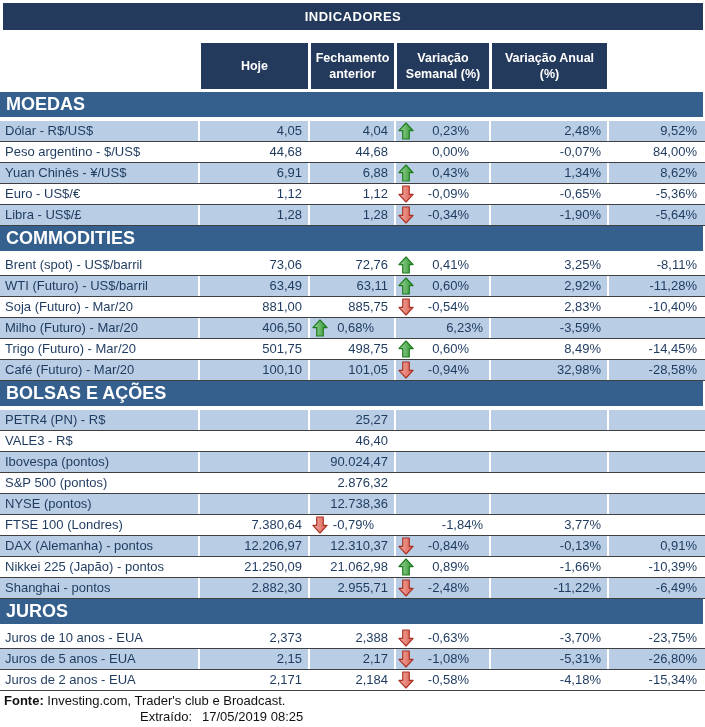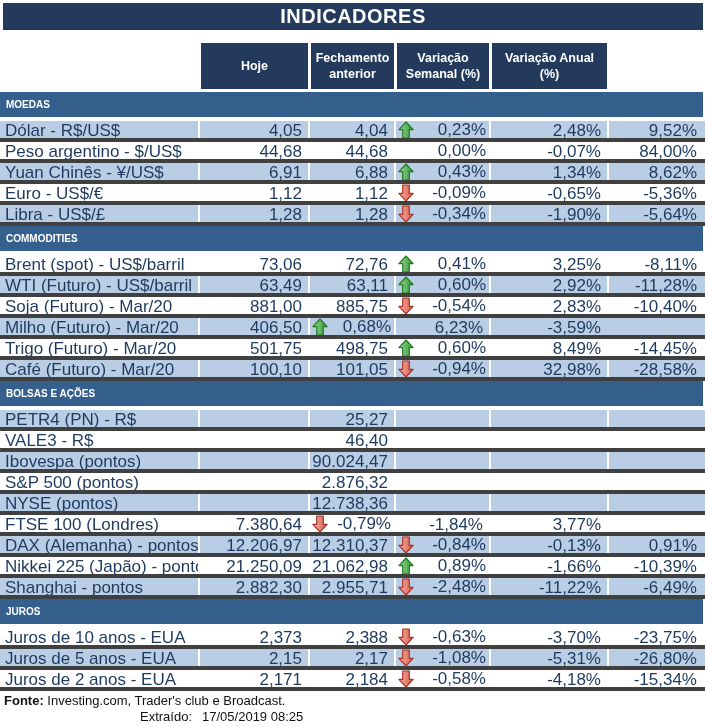--- a/index.html
+++ b/index.html
@@ -8,21 +8,21 @@
     font-family:"Liberation Sans","DejaVu Sans",sans-serif;
     color:var(--row-text,#1E3A5F);
     position:relative;
   }
   .sheet{width:705px;}
 
   
   .title-bar{
     margin:3px 2px 0 3px;height:27px;
     background:var(--navy,#243A5C);
-    color:#fff;font-weight:bold;font-size:20px;letter-spacing:.5px;
+    color:#fff;font-weight:bold;font-size:13px;letter-spacing:.5px;
     display:flex;align-items:center;justify-content:center;
   }
 
   
   .header-row{
     margin-top:13px;
     display:grid;
     grid-template-columns:198px 110px 86px 95px 118px 96px;
     height:46px;
   }
@@ -34,42 +34,42 @@
     display:flex;align-items:center;justify-content:center;text-align:center;
     padding:0 3px;
   }
   .corner{background:#fff;}
 
   
   .sections{margin-top:3px;}
   .section-bar{
     height:25px;line-height:25px;
     background:var(--section,#35608E);
-    color:#fff;font-weight:bold;font-size:10px;
+    color:#fff;font-weight:bold;font-size:18px;
     padding-left:6px;margin:0 2px 4px 0;
   }
 
   
   .row{
     display:grid;
     grid-template-columns:198px 110px 86px 95px 118px 96px;
     height:21px;line-height:20px;
-    border-bottom:4px solid #404040;
+    border-bottom:1px solid #404040;
     box-sizing:border-box;
-    font-size:17px;
+    font-size:13px;
   }
   .row.striped{background:var(--stripe,#B9CDE4);}
   .cell{box-sizing:border-box;overflow:hidden;white-space:nowrap;}
   .cell + .cell{border-left:2px solid #fff;}
   .cell.label{padding-left:5px;text-align:left;}
   .cell.num{padding-right:6px;text-align:right;}
   .cell.diaria{display:flex;align-items:center;padding-right:0;}
   .arrow-slot{width:20px;display:flex;align-items:center;padding-left:2px;box-sizing:border-box;}
   .arrow-slot svg{display:block;}
-  .cell.diaria .val{flex:1;text-align:right;padding-right:3px;}
+  .cell.diaria .val{flex:1;text-align:right;padding-right:20px;}
 
   
   .footer{margin-top:2px;font-size:13px;color:#111;}
   .fonte-line{padding-left:4px;line-height:16px;}
   .fonte-line b{font-weight:bold;}
   .extraido-line{padding-left:140px;line-height:15px;}
   .extraido-line .gap{display:inline-block;width:10px;}
 </style>
 </head>
 <body>

